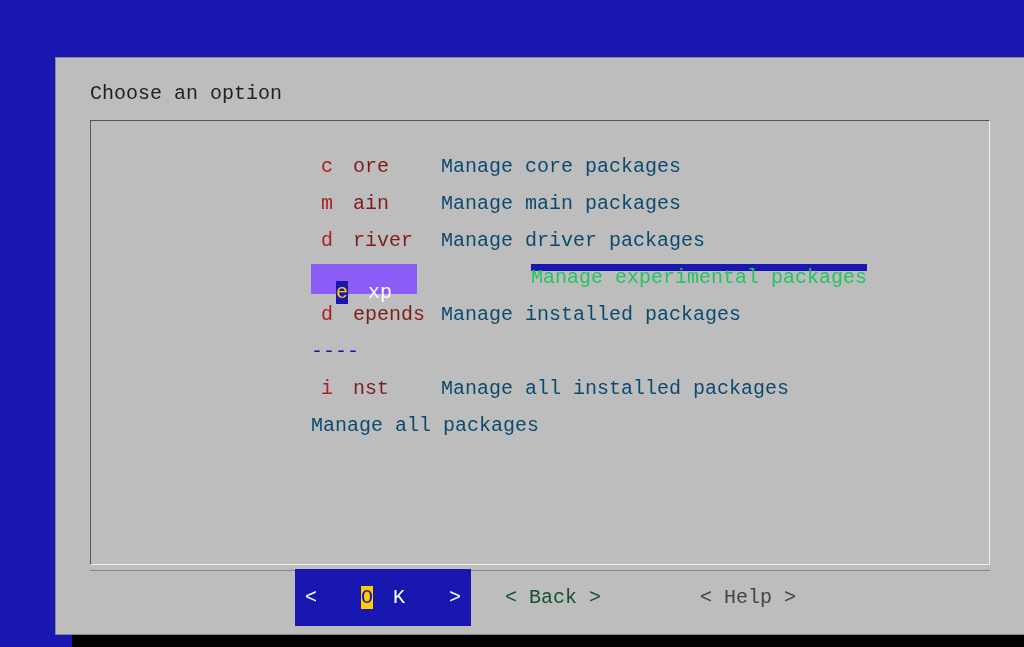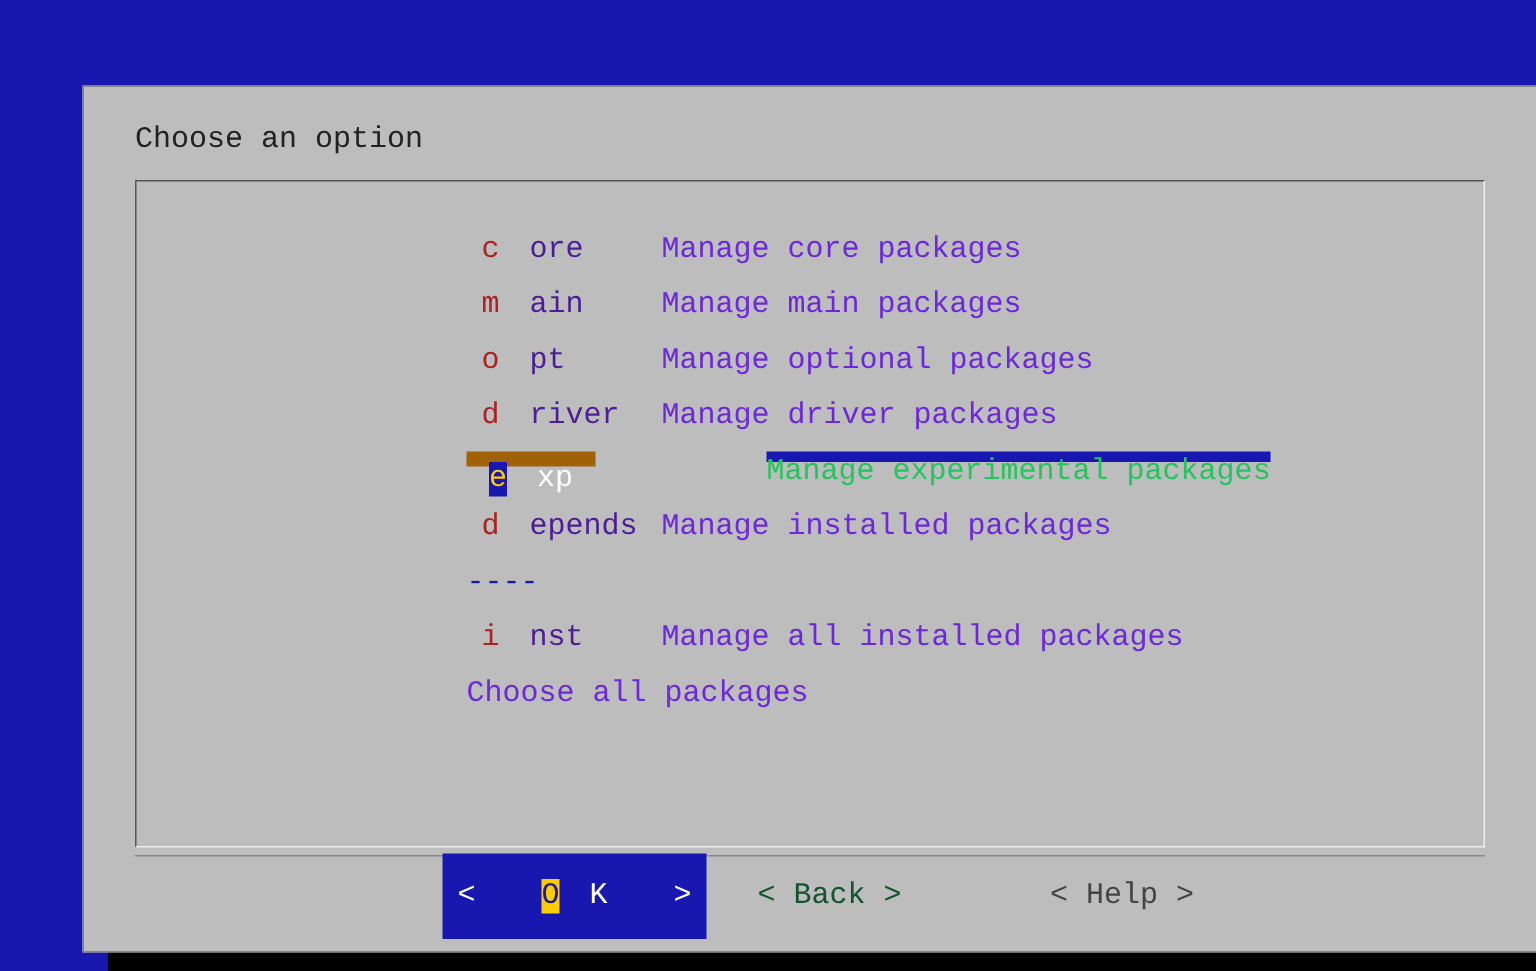--- a/index.html
+++ b/index.html
@@ -64,28 +64,28 @@
       line-height: 27px;
       white-space: pre;
     }
     .menu-key {
       width: 110px;
     }
     .menu-key .hotkey {
       color: #aa2222;
     }
     .menu-key .rest {
-      color: #4c1d95;
+      color: #7f1d1d;
     }
     .menu-desc {
-      color: #6d28d9;
+      color: #0c4a6e;
     }
     .menu-row.selected .menu-key {
-      background: #a16207;
-      padding: 5px;
+      background: #8b5cf6;
+      padding: 15px;
     }
     .menu-row.selected .menu-key .hotkey {
       color: #ffcc00;
       background: #1818b0;
     }
     .menu-row.selected .menu-key .rest {
       color: #fff;
     }
     .menu-row.selected .menu-desc {
       background: #1818b0;
@@ -146,24 +146,20 @@
       <div class="menu-row">
         <span class="menu-key"><span class="hotkey">c</span><span class="rest">ore</span></span>
         <span class="menu-desc">Manage core packages</span>
       </div>
 
       <div class="menu-row">
         <span class="menu-key"><span class="hotkey">m</span><span class="rest">ain</span></span>
         <span class="menu-desc">Manage main packages</span>
       </div>
 
-      <div class="menu-row">
-        <span class="menu-key"><span class="hotkey">o</span><span class="rest">pt</span></span>
-        <span class="menu-desc">Manage optional packages</span>
-      </div>
 
       <div class="menu-row">
         <span class="menu-key"><span class="hotkey">d</span><span class="rest">river</span></span>
         <span class="menu-desc">Manage driver packages</span>
       </div>
 
       <div class="menu-row selected">
         <span class="menu-key" style="width:auto;"><span class="hotkey">e</span><span class="rest">xp</span></span><span style="width:74px;"></span>
         <span class="menu-desc">Manage experimental packages</span>
       </div>
@@ -176,21 +172,21 @@
       <div class="menu-row">
         <span class="separator">----</span>
       </div>
 
       <div class="menu-row">
         <span class="menu-key"><span class="hotkey">i</span><span class="rest">nst</span></span>
         <span class="menu-desc">Manage all installed packages</span>
       </div>
 
       <div class="menu-row">
-        <span class="menu-desc">Choose all packages</span>
+        <span class="menu-desc">Manage all packages</span>
       </div>
 
     </div>
   </div>
 
   <div class="button-bar">
     <span class="btn btn-ok"><span>&lt;  </span><span class="ok-o">O</span><span>K</span><span>  &gt;</span></span>
     <span class="btn btn-back">&lt; Back &gt;</span>
     <span class="btn btn-help">&lt; Help &gt;</span>
   </div>

